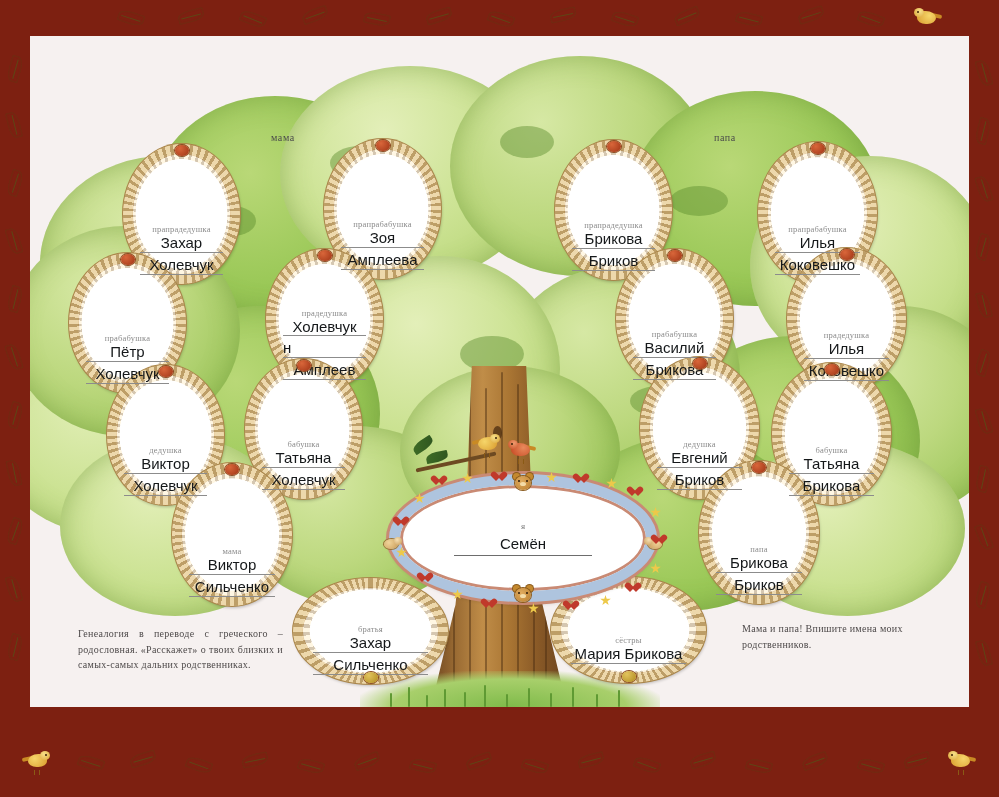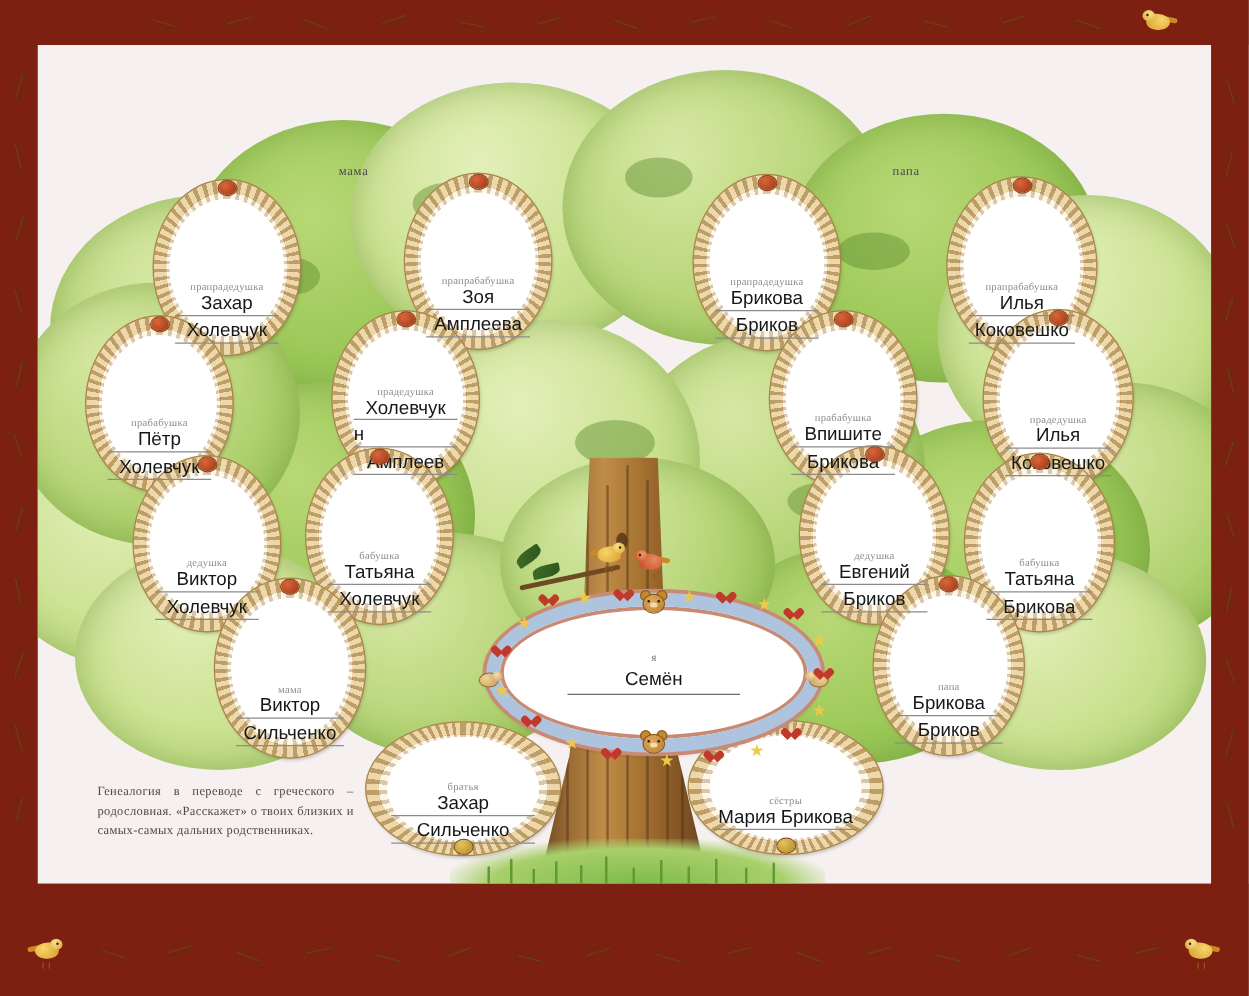--- a/index.html
+++ b/index.html
@@ -293,21 +293,21 @@
         <div class="rel">прапрадедушка</div>
         <div class="nm">Брикова</div>
         <div class="nm second">Бриков</div>
       </div>
     </div>
 
     <div class="frame" style="left:586px;top:213px;width:117px;height:140px;">
       <div class="gem"></div>
       <div class="ftext">
         <div class="rel">прабабушка</div>
-        <div class="nm">Впишите</div>
+        <div class="nm">Василий</div>
         <div class="nm second">Брикова</div>
       </div>
     </div>
 
     <div class="frame" style="left:728px;top:106px;width:119px;height:142px;">
       <div class="gem"></div>
       <div class="ftext">
         <div class="rel">прапрабабушка</div>
         <div class="nm">Илья</div>
         <div class="nm second">Коковешко</div>
@@ -414,20 +414,21 @@
       <div class="cs" style="left:128px;top:118px;"></div>
       <div class="ch" style="left:86px;top:114px;"></div>
       <div class="cs" style="left:52px;top:104px;"></div>
       <div class="ch" style="left:22px;top:88px;"></div>
       <div class="cs" style="left:-4px;top:62px;"></div>
       <div class="ch" style="left:-2px;top:32px;"></div>
       <div class="cs" style="left:14px;top:8px;"></div>
     </div>
 
     <div class="blurb left">Генеалогия в переводе с греческого – родословная. «Расскажет» о твоих близких и самых-самых дальних родственниках.</div>
+    <div class="blurb right">Мама и папа! Впишите имена моих родственников.</div>
   </div>
 
   <div class="border-band band-top">
     <div class="bird" style="left:38px;top:8px;"></div>
     <div class="bird" style="left:912px;top:8px;transform:scaleX(-1);">
       <div class="tail"></div>
         <div class="body"></div>
         <div class="head"></div>
         <div class="eye"></div>
     </div>

